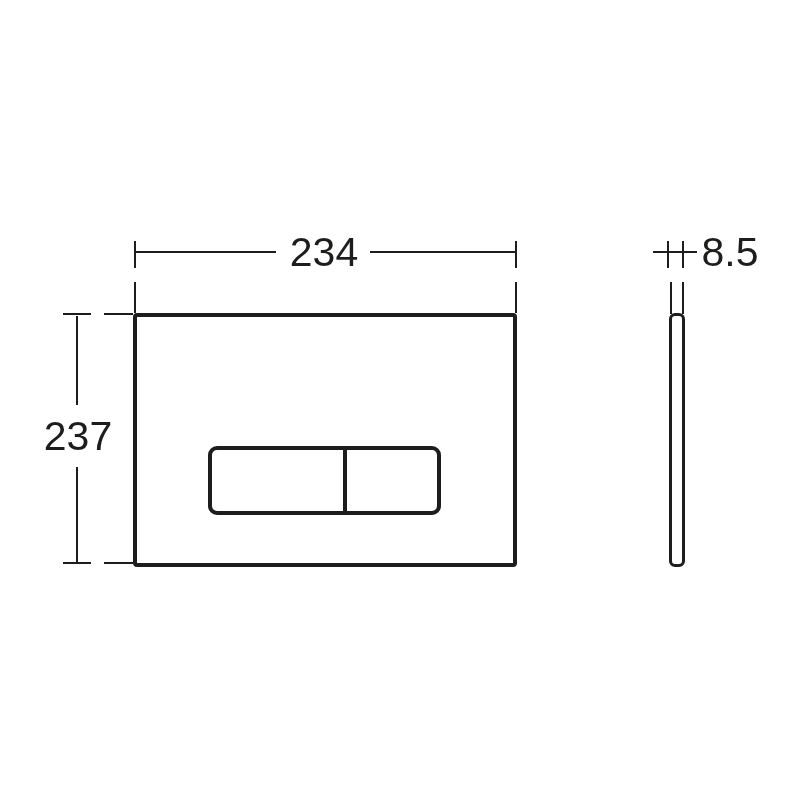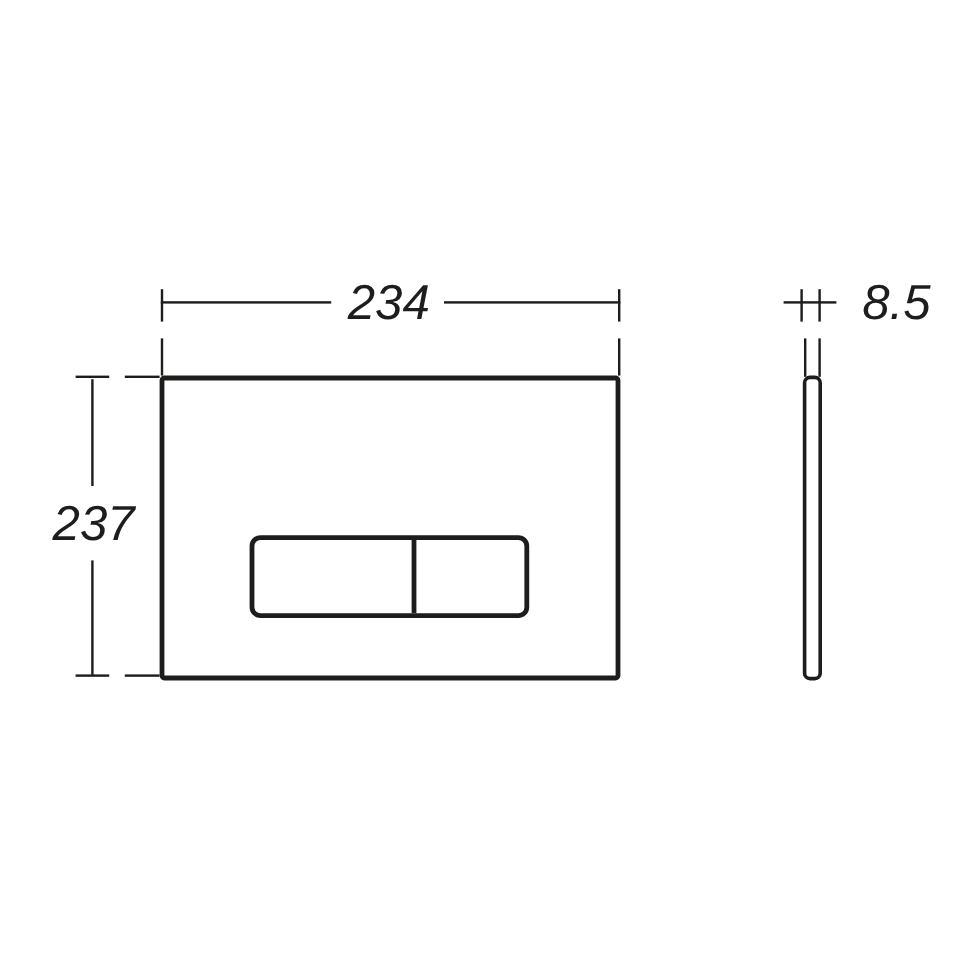--- a/index.html
+++ b/index.html
@@ -11,21 +11,20 @@
     padding: 0;
     background: var(--bg-color);
   }
   .canvas {
     position: relative;
     width: 800px;
     height: 800px;
     background: var(--bg-color);
     font-family: "Liberation Sans", "DejaVu Sans", sans-serif;
     overflow: hidden;
-    font-style: italic;
   }
   .ln {
     position: absolute;
     background: var(--line-color);
   }
   .outline {
     position: absolute;
     box-sizing: border-box;
     border: 4px solid var(--line-color);
     background: transparent;
@@ -79,16 +78,16 @@
     <div class="ln" style="left:104px; top:562px; width:29px; height:2px;"></div>
     <div class="dim-label" style="left:38px; top:416px; width:80px; height:40px;">237</div>
   </div>
 
   <div>
     <div class="ln" style="left:653px; top:251px; width:44px; height:2px;"></div>
     <div class="ln" style="left:667px; top:241px; width:2px; height:27px;"></div>
     <div class="ln" style="left:682px; top:241px; width:2px; height:27px;"></div>
     <div class="ln" style="left:670px; top:282px; width:2px; height:32px;"></div>
     <div class="ln" style="left:682px; top:282px; width:2px; height:32px;"></div>
-    <div class="dim-label" style="left:696px; top:232px; width:68px; height:40px;margin-left:17px;">8.5</div>
+    <div class="dim-label" style="left:696px; top:232px; width:68px; height:40px;">8.5</div>
   </div>
 
 </div>
 
 </body></html>

